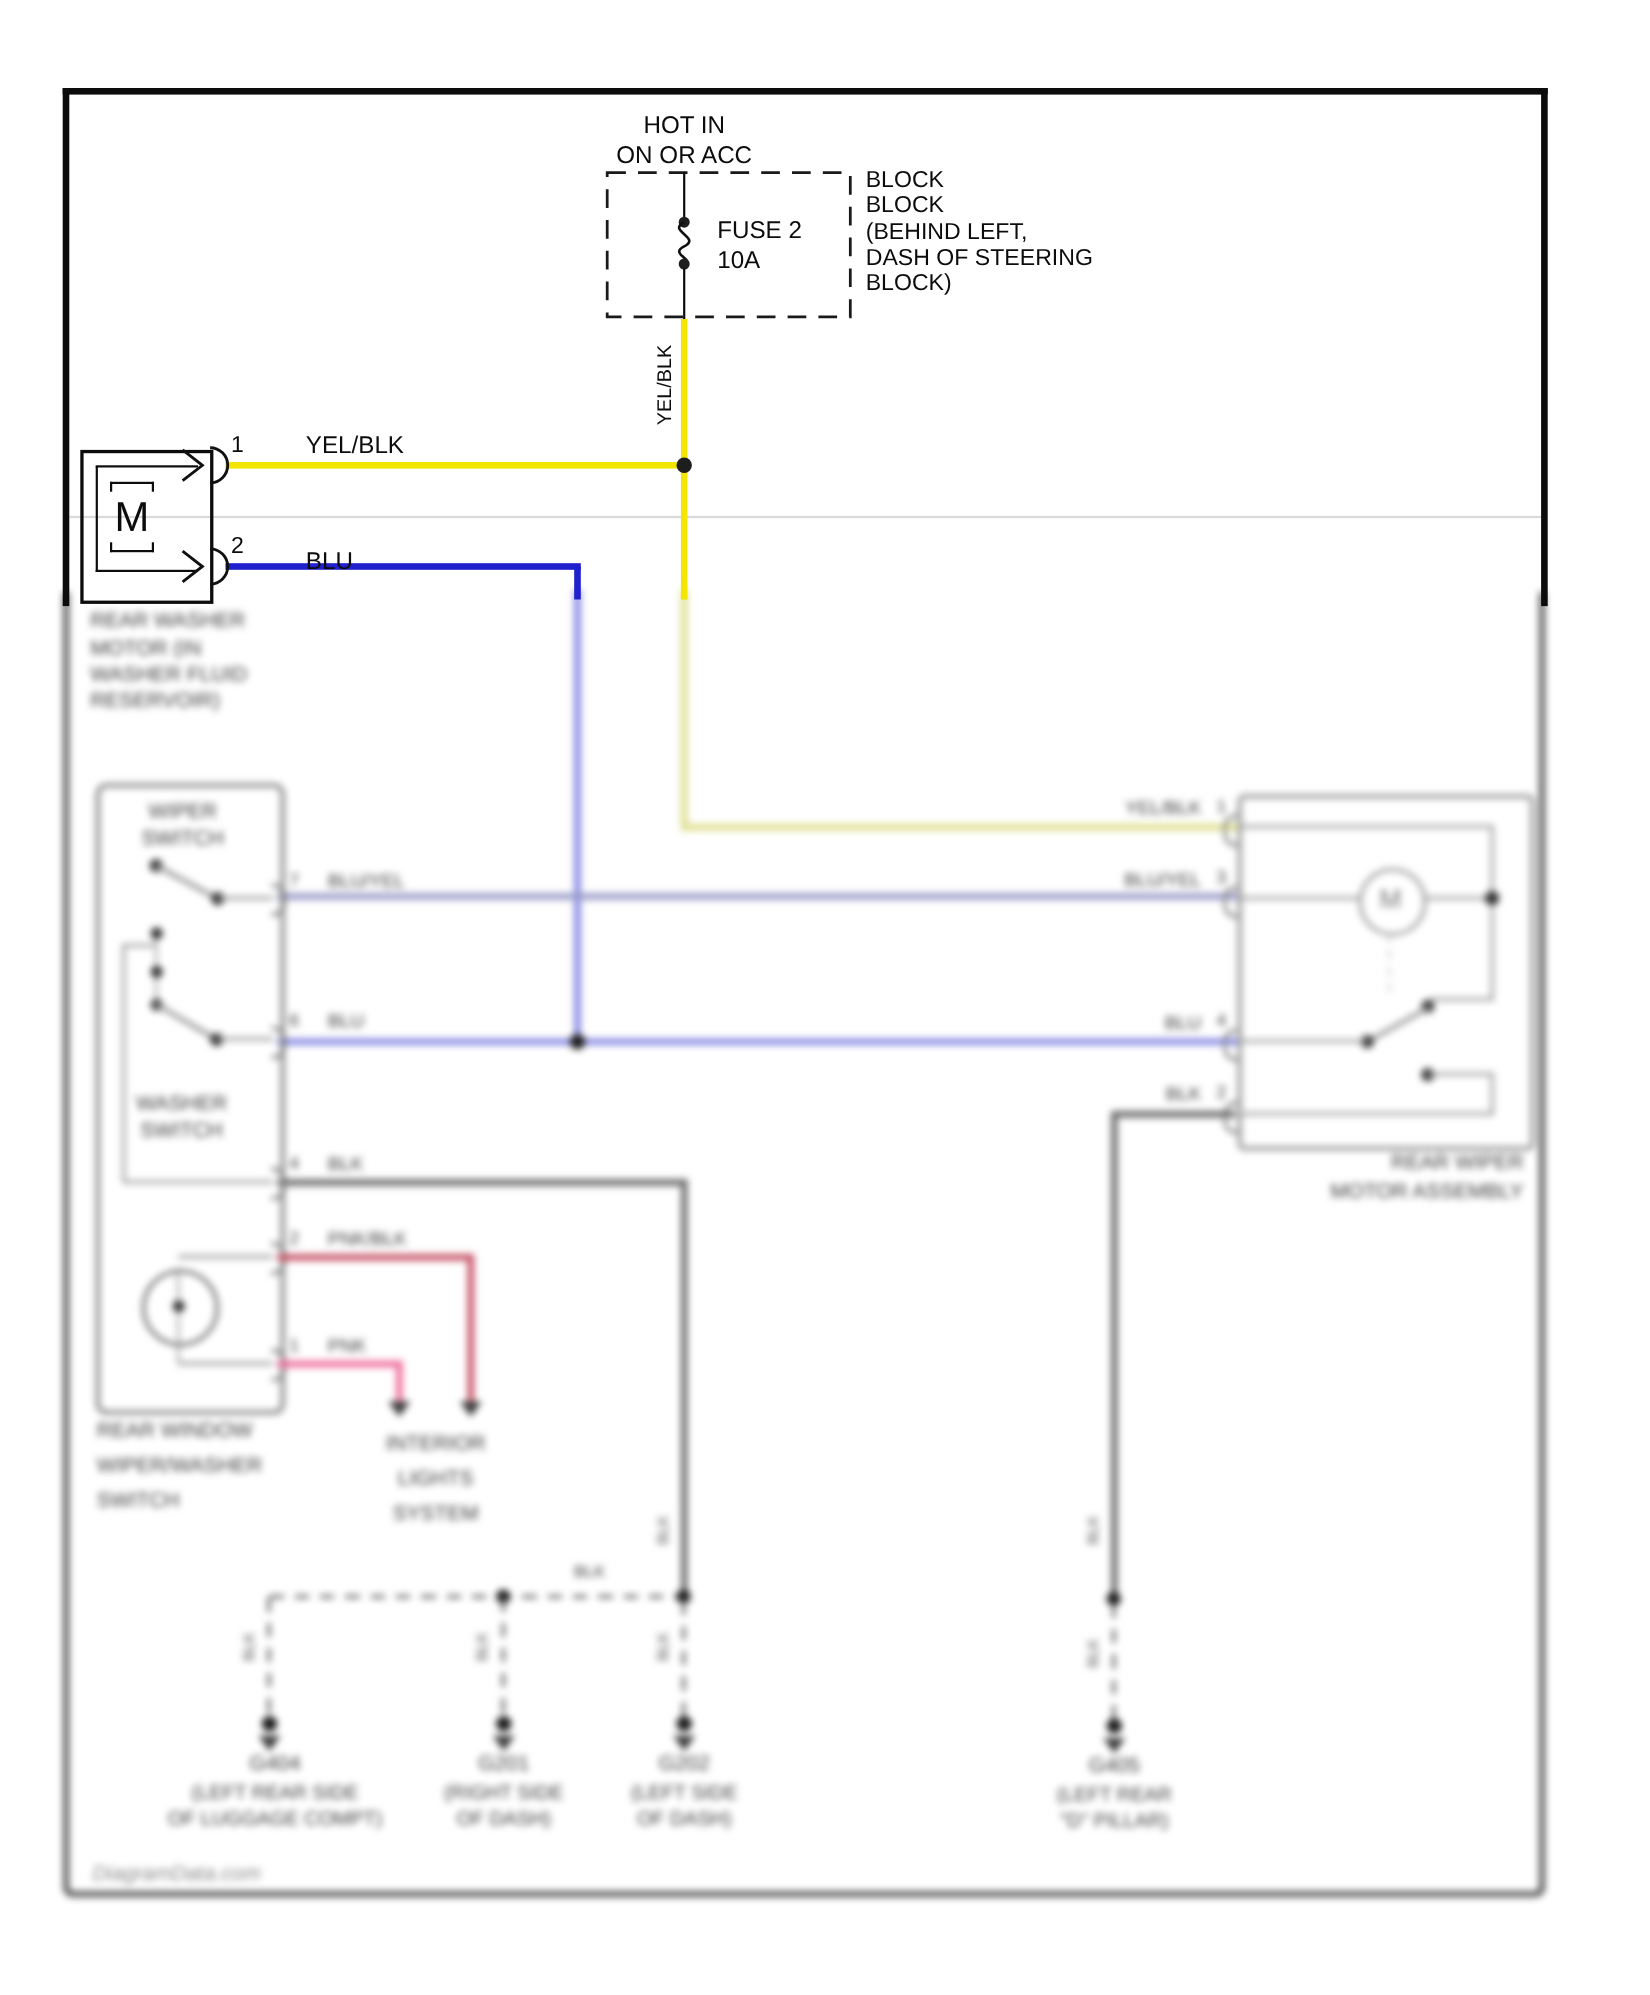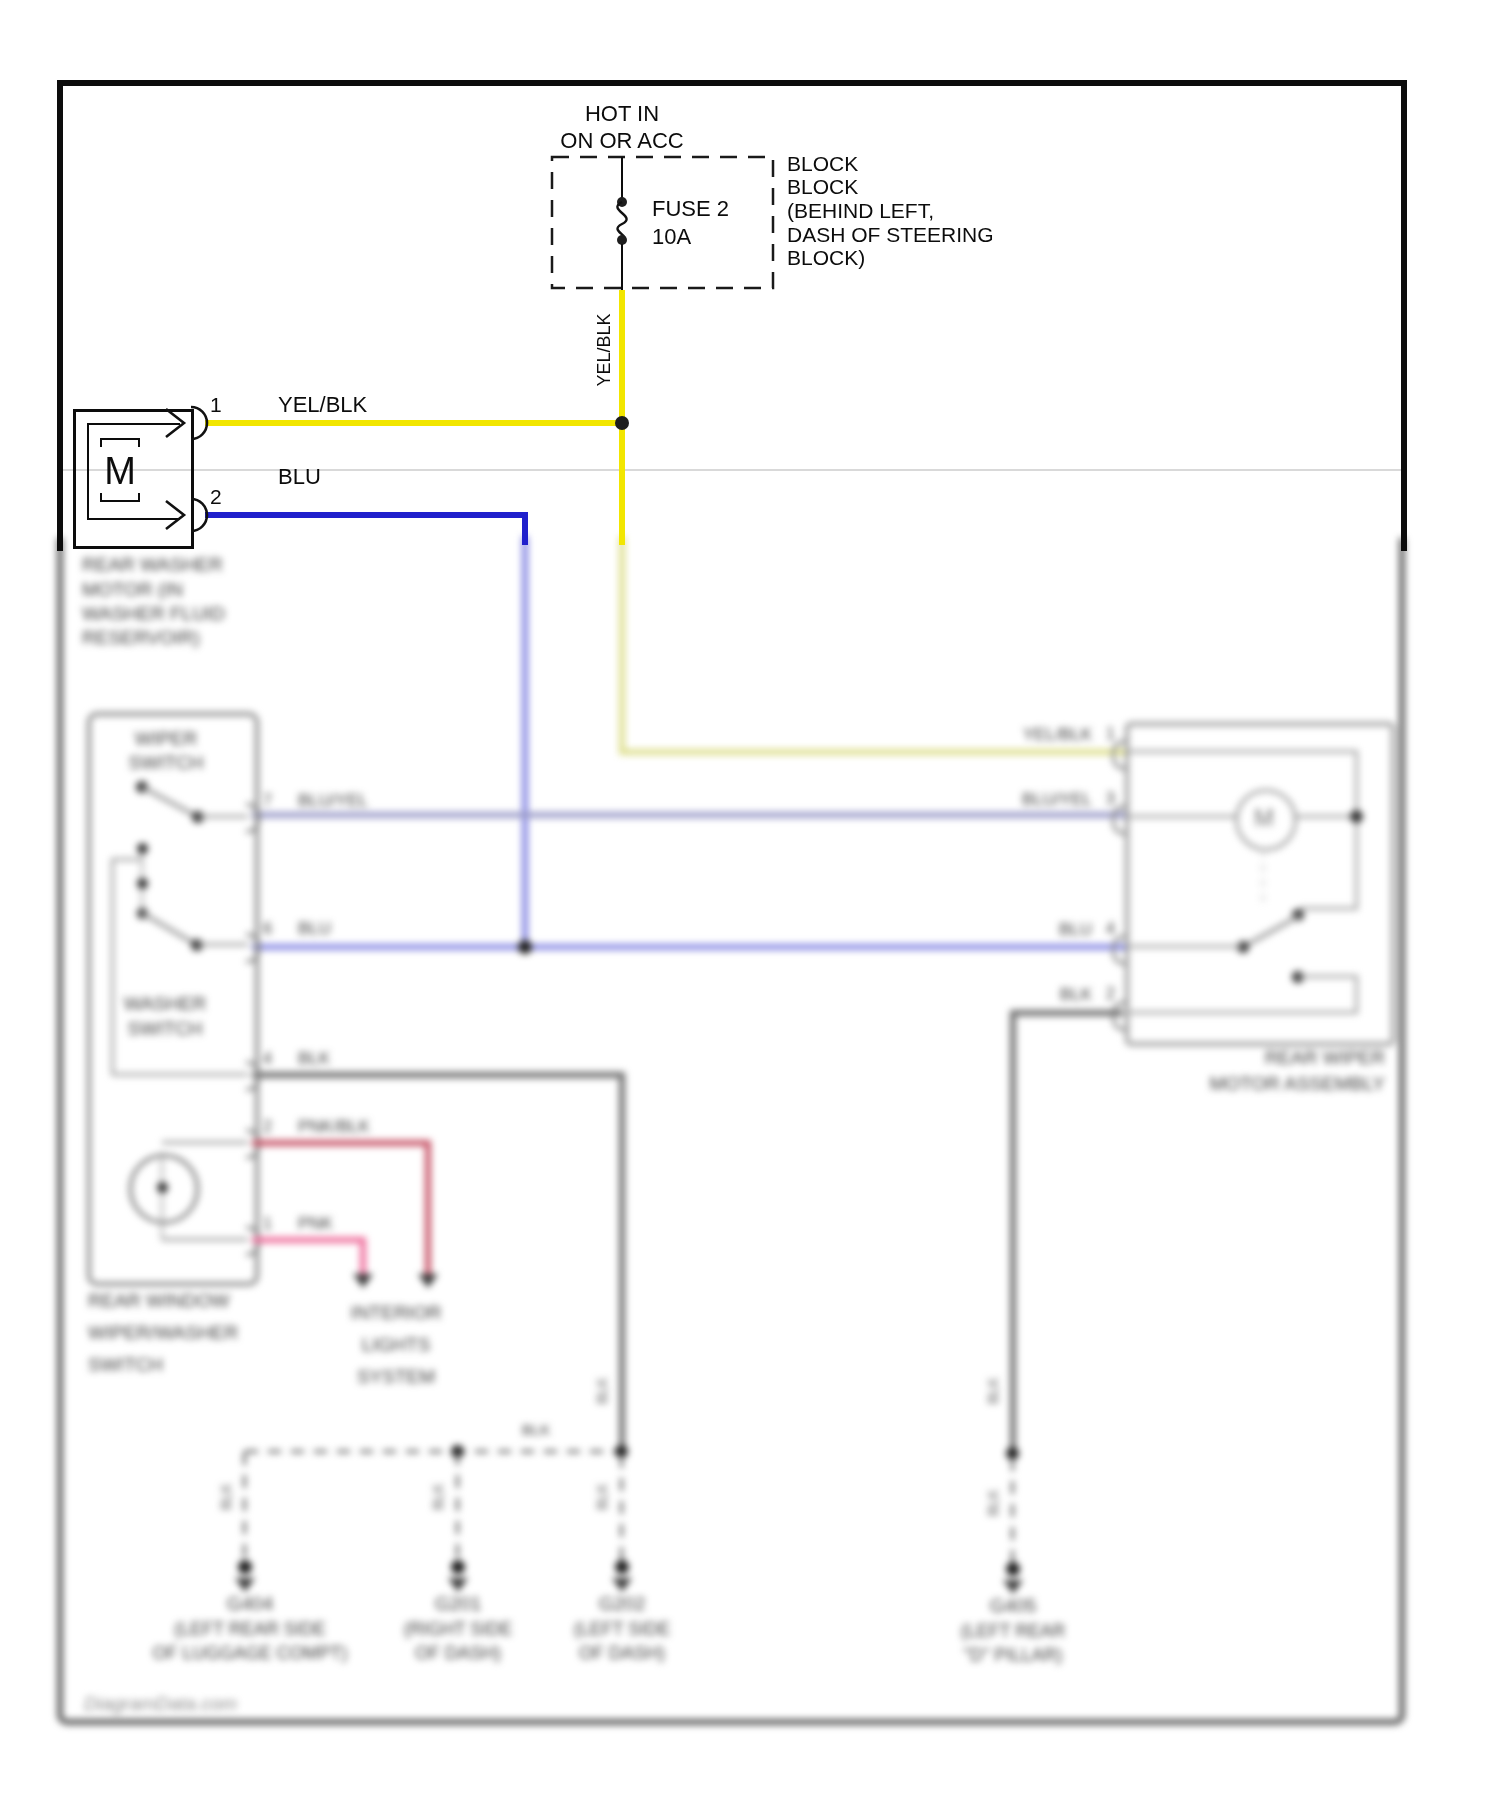--- a/index.html
+++ b/index.html
@@ -265,15 +265,15 @@
       <path d="M31,4 A16,16 0 0 1 31,36" fill="none" stroke="#111" stroke-width="2.6"></path>
     </svg>
     <svg style="position:absolute;left:160px;top:495px" width="50" height="40">
       <path d="M6,6 L24,20 L6,34" fill="none" stroke="#111" stroke-width="2.6"></path>
       <path d="M31,4 A16,16 0 0 1 31,36" fill="none" stroke="#111" stroke-width="2.6"></path>
     </svg>
 
     <div class="t sharp-t" style="left:210px;top:394px">1</div>
     <div class="t sharp-t" style="left:278px;top:394px;font-size:22px">YEL/BLK</div>
     <div class="t sharp-t" style="left:210px;top:486px">2</div>
-    <div class="t sharp-t" style="left:278px;top:466px;font-size:22px">BLU</div>
+    <div class="t sharp-t" style="left:278px;top:499px;font-size:22px">BLU</div>
   </div>
 </div>
 
 </body></html>

